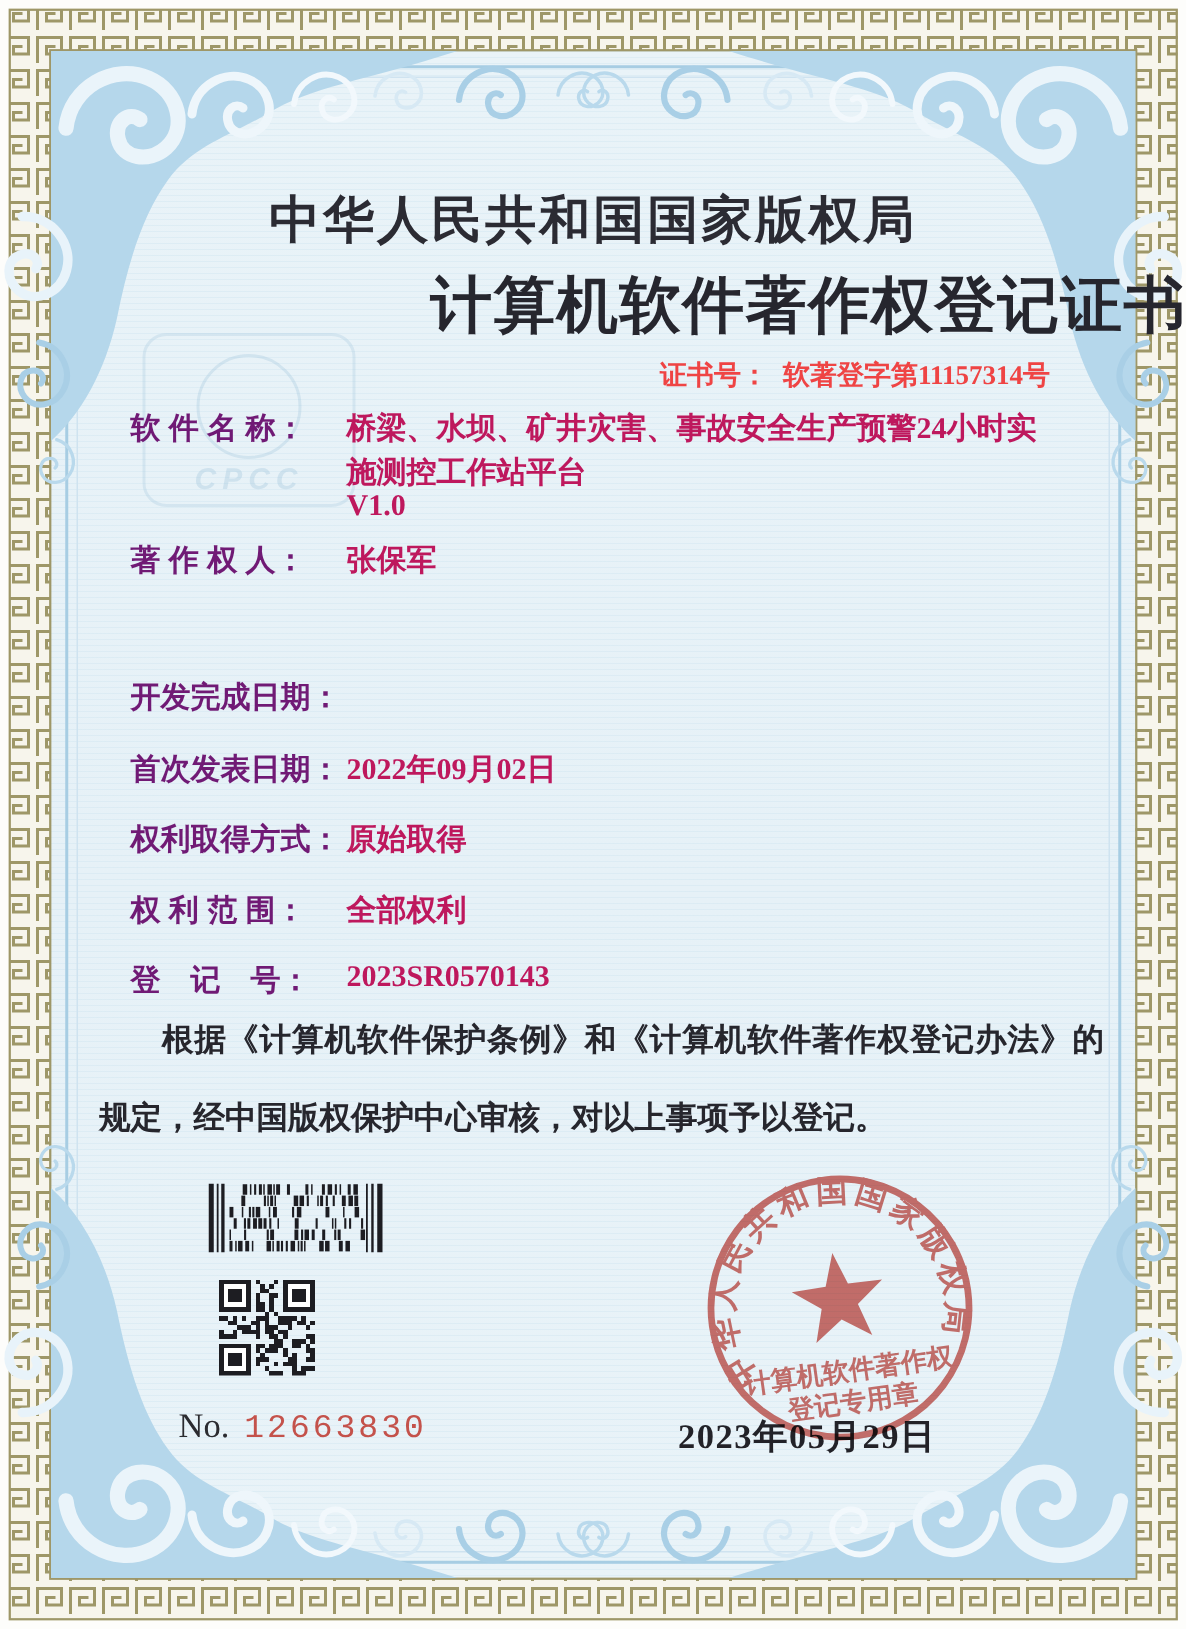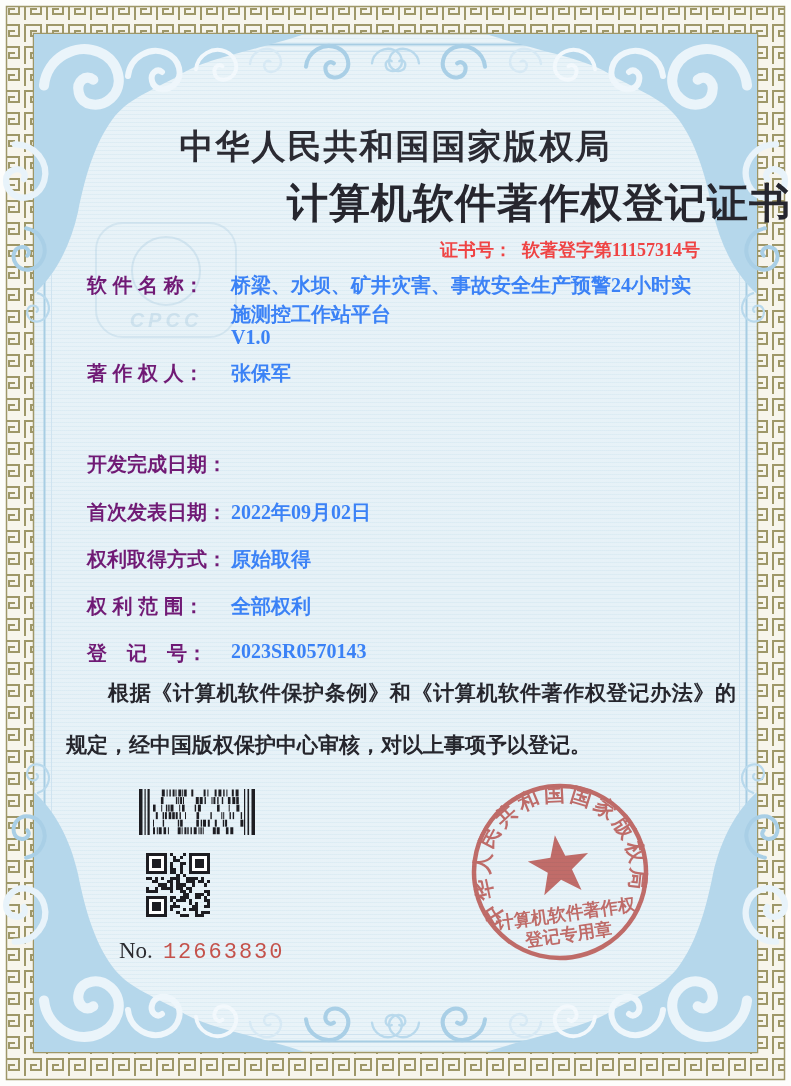--- a/index.html
+++ b/index.html
@@ -31,32 +31,32 @@
     position:absolute;top:238px;right:91px;
     font-family:"Liberation Serif","DejaVu Serif",serif;
     font-weight:700;font-size:18px;color:#ef4444;
   }
   .certno .lbl{margin-right:10px;}
 
   .flabel{
     position:absolute;left:87px;font-weight:700;font-size:20px;color:#701a75;white-space:pre;
   }
   .fvalue{
-    position:absolute;left:231px;font-weight:700;font-size:20px;color:#3b82f6;
+    position:absolute;left:231px;font-weight:700;font-size:20px;color:#be185d;
     font-family:"Liberation Serif","DejaVu Serif",serif;white-space:pre;
   }
   .statement{
     position:absolute;left:66px;top:667px;width:670px;
     font-family:"Liberation Serif","DejaVu Serif",serif;
     font-weight:600;font-size:21px;line-height:52px;color:#26262d;
     text-indent:2em;text-align:justify;margin:0;
   }
   .watermark{
     position:absolute;left:95px;top:222px;width:138px;height:112px;
-    border:2px solid rgba(150,190,215,.45);border-radius:28px;opacity:.55;font-style:italic;
+    border:2px solid rgba(150,190,215,.45);border-radius:16px;opacity:.55;font-style:italic;
   }
   .watermark .wm-circle{
     position:absolute;left:34px;top:12px;width:66px;height:66px;border-radius:50%;
     border:2px solid rgba(150,190,215,.5);
   }
   .watermark .wm-text{
     position:absolute;left:0;bottom:4px;width:100%;text-align:center;
     font-weight:700;font-size:20px;letter-spacing:4px;color:rgba(150,190,215,.55);
   }
   .barcode{position:absolute;left:139px;top:789px;}
@@ -387,20 +387,21 @@
         <rect x="16" y="2" width="3" height="3" fill="#1d1d22"></rect>
         <rect x="0" y="14" width="7" height="7" fill="#1d1d22"></rect>
         <rect x="1" y="15" width="5" height="5" fill="#ffffff"></rect>
         <rect x="2" y="16" width="3" height="3" fill="#1d1d22"></rect>
       </svg>
 
     <div class="no-line">
       <span>No.</span><span class="no-num">12663830</span>
     </div>
 
+    <div class="issue-date">2023年05月29日</div>
   </div>
 
   <svg class="stamp" width="190" height="190" viewBox="0 0 190 190">
     <g transform="rotate(-8 95 95)">
       <defs>
         <path id="ringpath" d="M 36.9 135.8 A 71 71 0 1 1 153.1 135.8" fill="none"></path>
       </defs>
       <circle cx="95" cy="95" r="86" fill="none" stroke="#cd5b54" stroke-width="4.5"></circle>
       <text font-size="21" font-weight="700" fill="#cd5b54" letter-spacing="3.5" font-family="Liberation Sans, DejaVu Sans, sans-serif">
         <textPath href="#ringpath" startOffset="2">中华人民共和国国家版权局</textPath>

